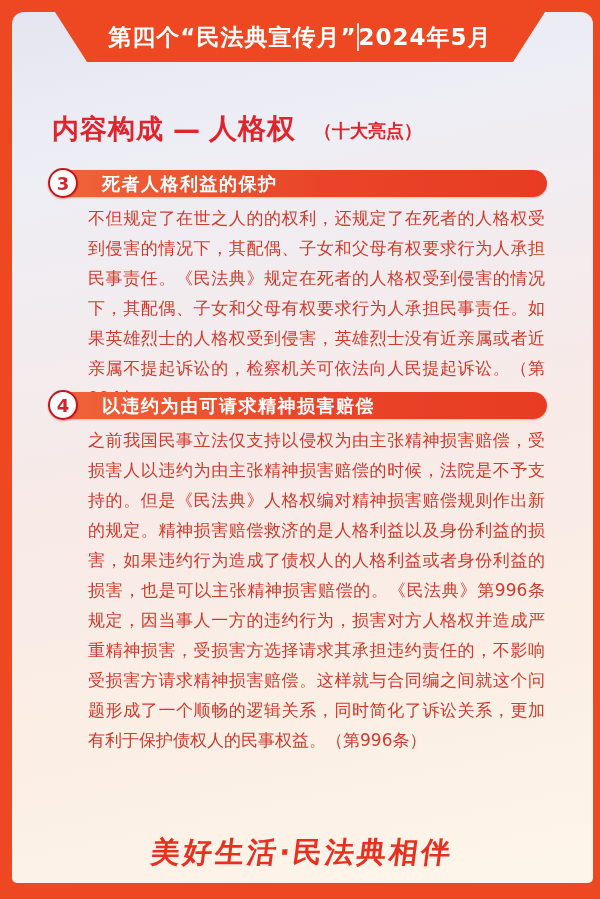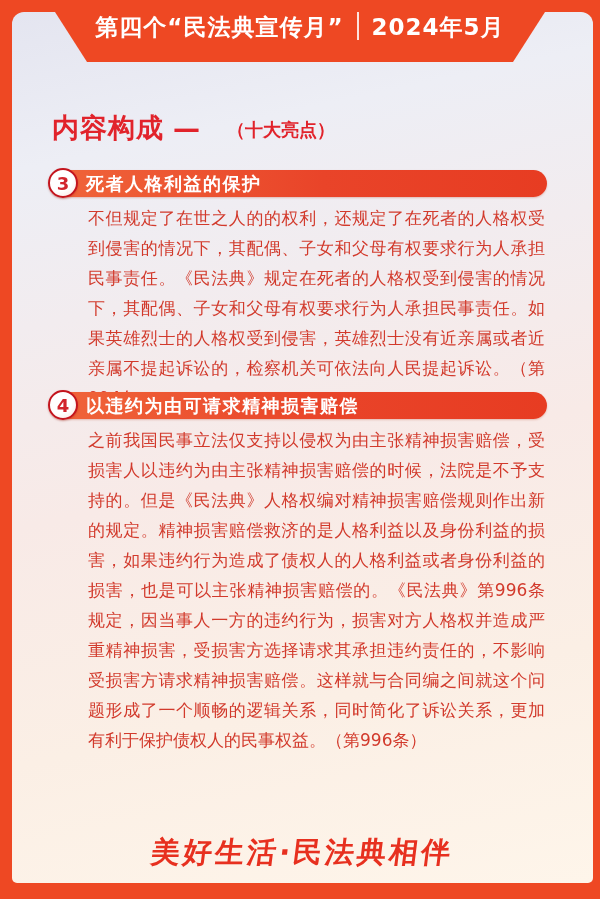--- a/index.html
+++ b/index.html
@@ -18,21 +18,21 @@
     border-radius:12px 12px 5px 5px;
     background:linear-gradient(168deg,
       #e4e5f0 0%, #edeef5 16%, #f2ecef 32%,
       #f8eae7 52%, #fbefe5 76%, #fef5ea 100%);
   }
   
   .banner{
     position:absolute;left:55px;top:12px;width:490px;height:50px;
     background:#EE4823;
     clip-path:polygon(0 0,100% 0,calc(100% - 32px) 100%,32px 100%);
-    display:flex;align-items:flex-start;justify-content:center;gap:13px;
+    display:flex;align-items:center;justify-content:center;
     z-index:3;
   }
   .banner-text{
     color:#FFFFFF;font-size:23px;font-weight:700;letter-spacing:1px;
     white-space:nowrap;
   }
   .banner-divider{
     width:2px;height:28px;background:rgba(255,255,255,.85);
     flex:0 0 auto;
   }
@@ -61,21 +61,21 @@
     box-sizing:border-box;border-radius:50%;
     background:radial-gradient(circle at 35% 30%,#ffffff 55%,#fbe2dd 100%);
     border:2px solid #C3141D;
     color:#D2242C;font-size:18px;font-weight:800;
     display:flex;align-items:center;justify-content:center;
     box-shadow:0 1px 2px rgba(150,20,10,.35);
     z-index:2;
   }
   .section-heading{
     color:#FFFFFF;font-size:18px;font-weight:700;letter-spacing:1.5px;
-    padding-left:36px;white-space:nowrap;
+    padding-left:52px;white-space:nowrap;
   }
   .section-body{
     margin:6px 2px 0 38px;width:457px;
     font-size:17px;line-height:30px;font-weight:500;
     color:#D23A2C;text-align:justify;
     text-justify:inter-ideograph;
   }
   
   .footer-slogan{
     position:absolute;left:0;right:0;bottom:10px;text-align:center;
@@ -90,20 +90,21 @@
 </head>
 <body>
 
 <div class="poster">
 
   <div class="card">
 
     <div class="title-row">
       <span class="title-prefix">内容构成</span>
       <span class="title-dash">—</span>
+      <span class="title-highlight">人格权</span>
       <span class="title-suffix">（十大亮点）</span>
     </div>
 
     <div class="section section-3">
       <div class="section-bar">
         <span class="section-badge">3</span>
         <span class="section-heading">死者人格利益的保护</span>
       </div>
       <p class="section-body">不但规定了在世之人的的权利，还规定了在死者的人格权受到侵害的情况下，其配偶、子女和父母有权要求行为人承担民事责任。《民法典》规定在死者的人格权受到侵害的情况下，其配偶、子女和父母有权要求行为人承担民事责任。如果英雄烈士的人格权受到侵害，英雄烈士没有近亲属或者近亲属不提起诉讼的，检察机关可依法向人民提起诉讼。（第994条）</p>
     </div>

